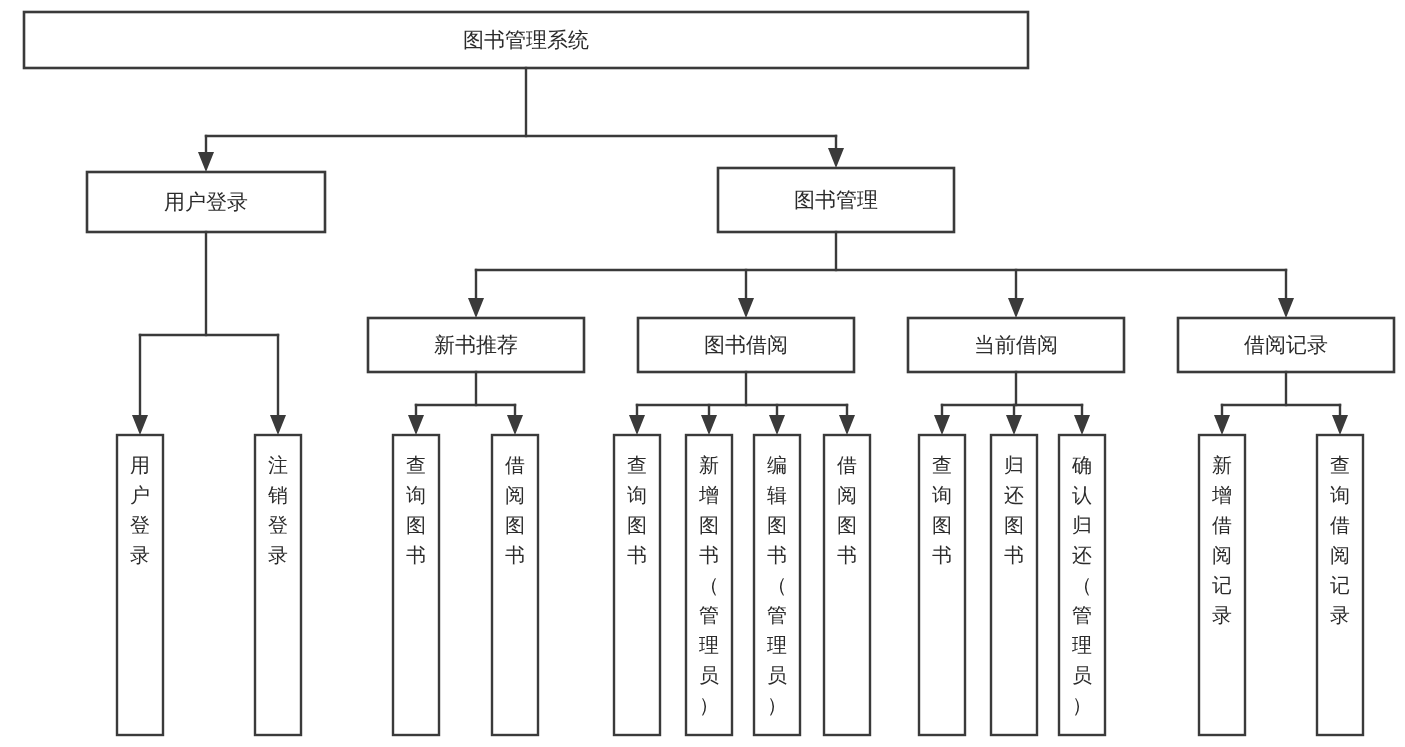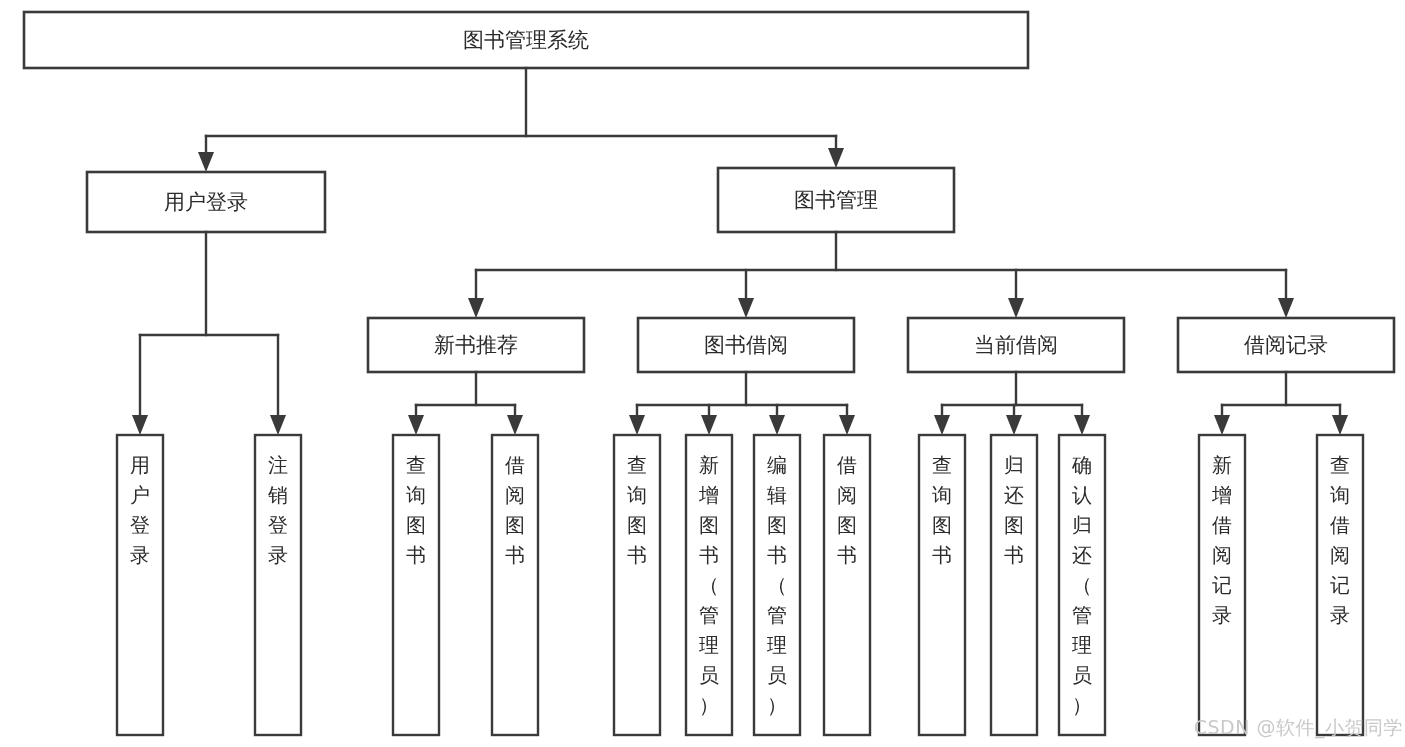--- a/index.html
+++ b/index.html
@@ -204,14 +204,13 @@
       <path d="M 1326 415 L 1342 415 L 1334 435 Z" class="arrow-head"></path>
       <g>
         <rect x="1193" y="435" width="46" height="300" rx="0" class="node-box leaf-box"></rect>
         <text x="1216" y="472" class="leaf-label"><tspan x="1216" dy="0">新</tspan><tspan x="1216" dy="30">增</tspan><tspan x="1216" dy="30">借</tspan><tspan x="1216" dy="30">阅</tspan><tspan x="1216" dy="30">记</tspan><tspan x="1216" dy="30">录</tspan></text>
       </g>
       <g>
         <rect x="1311" y="435" width="46" height="300" rx="0" class="node-box leaf-box"></rect>
         <text x="1334" y="472" class="leaf-label"><tspan x="1334" dy="0">查</tspan><tspan x="1334" dy="30">询</tspan><tspan x="1334" dy="30">借</tspan><tspan x="1334" dy="30">阅</tspan><tspan x="1334" dy="30">记</tspan><tspan x="1334" dy="30">录</tspan></text>
       </g>
     </svg>
-  <div class="watermark-text">CSDN @软件_小贺同学</div>
 </div>
 
 </body></html>

